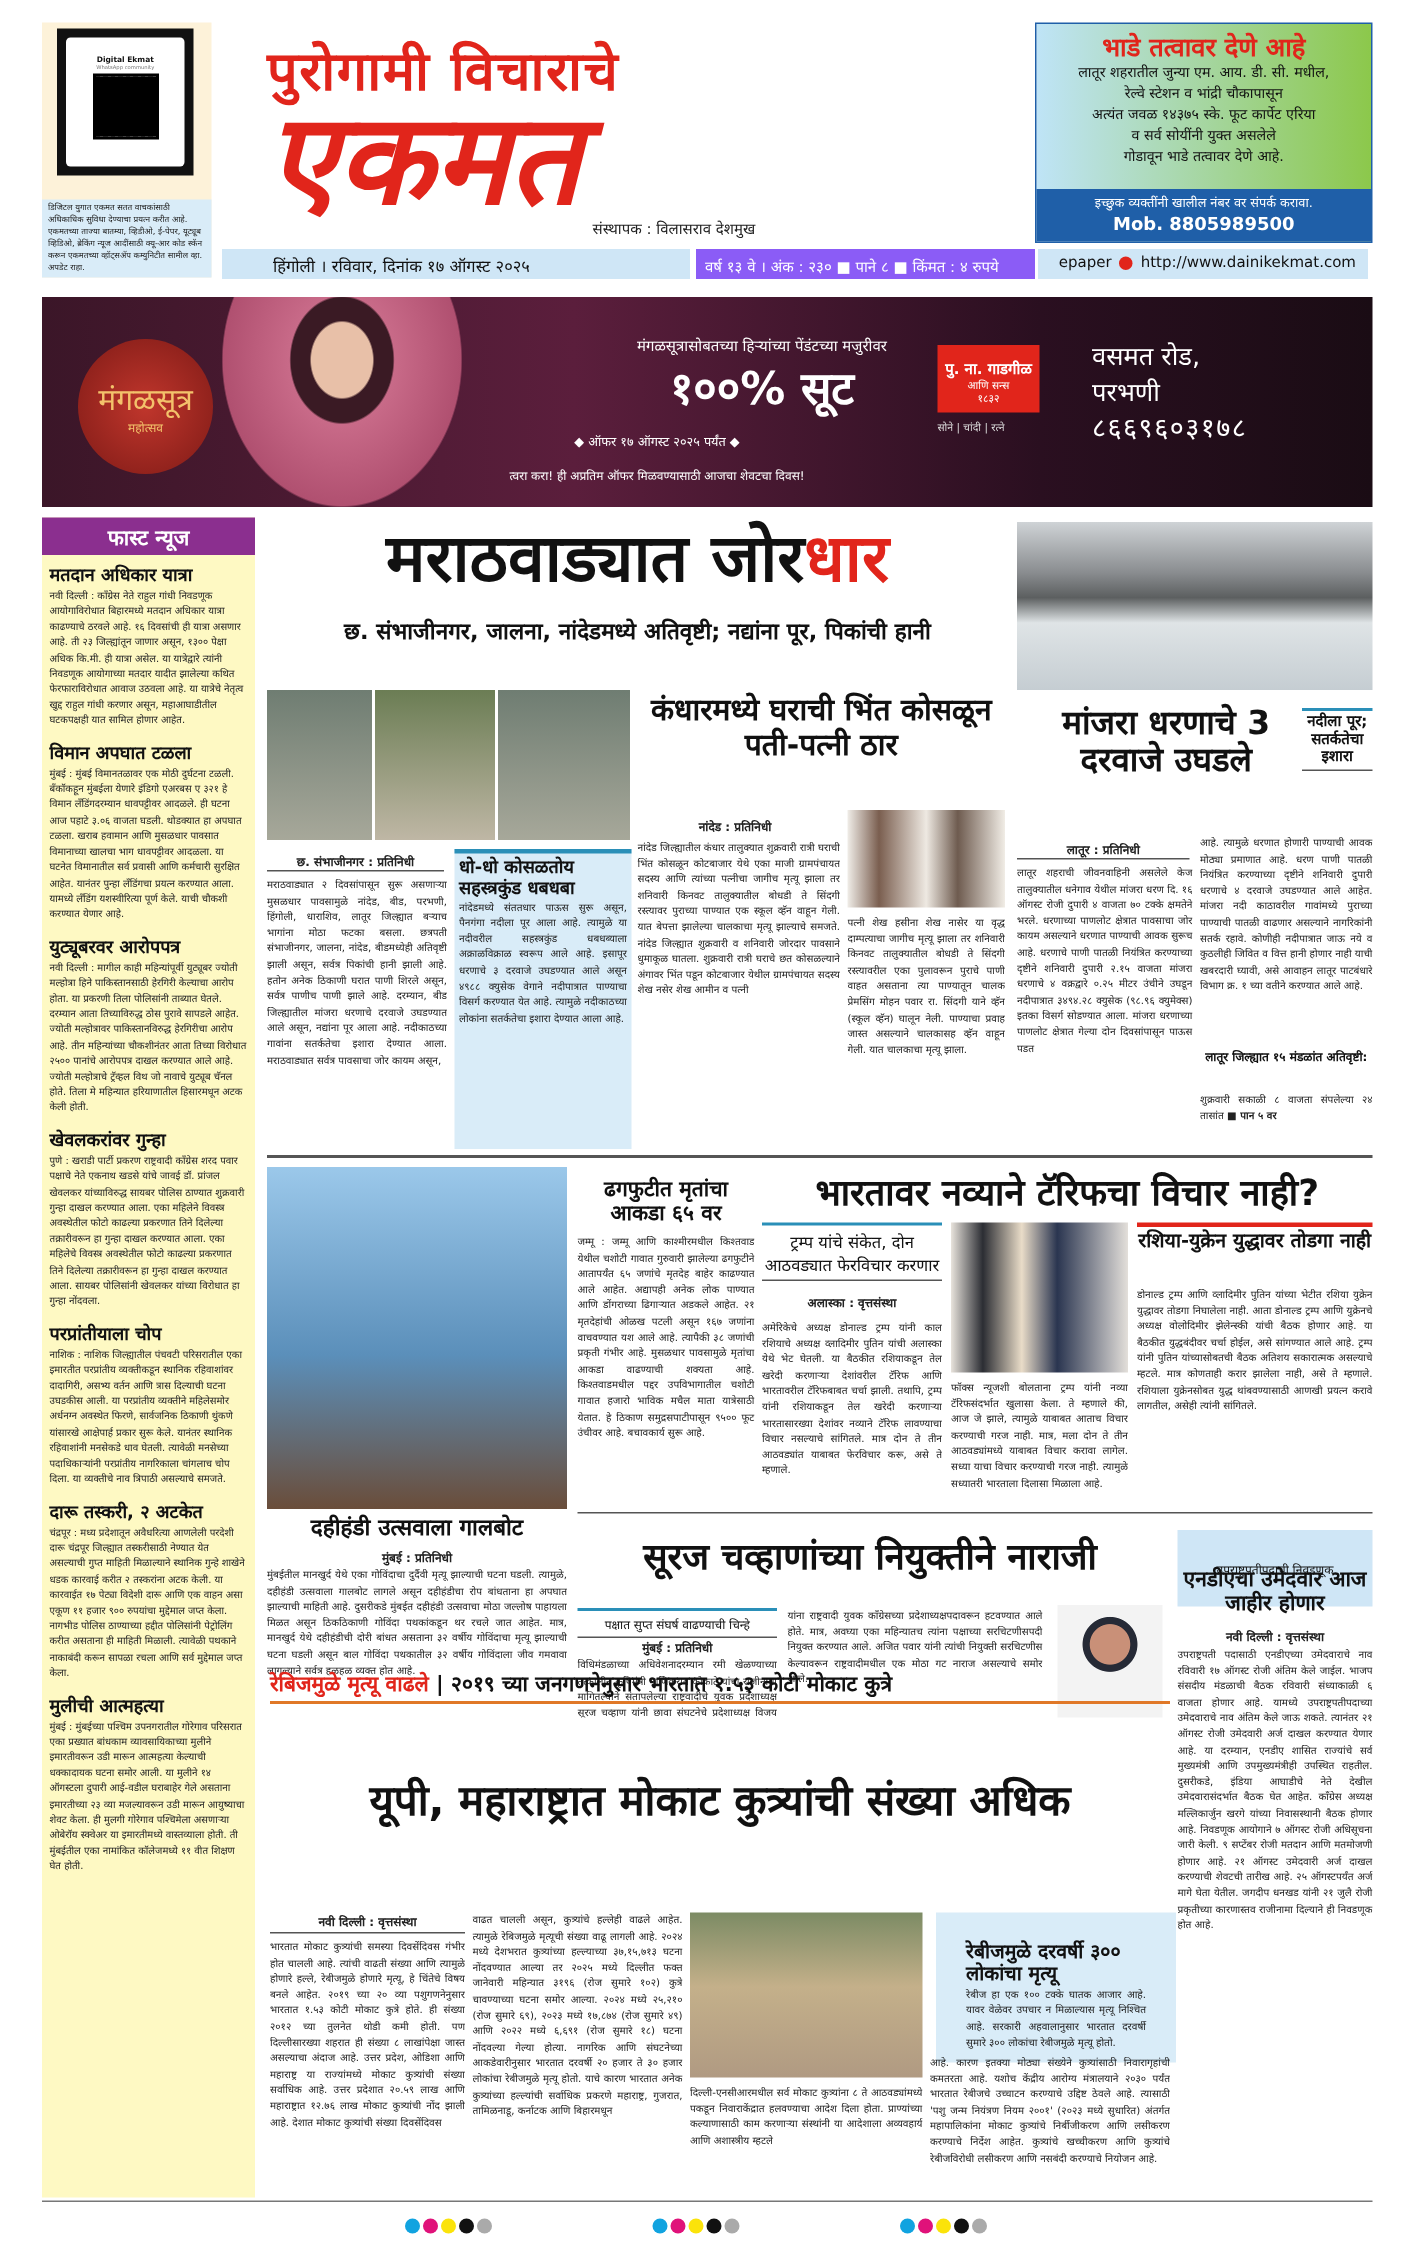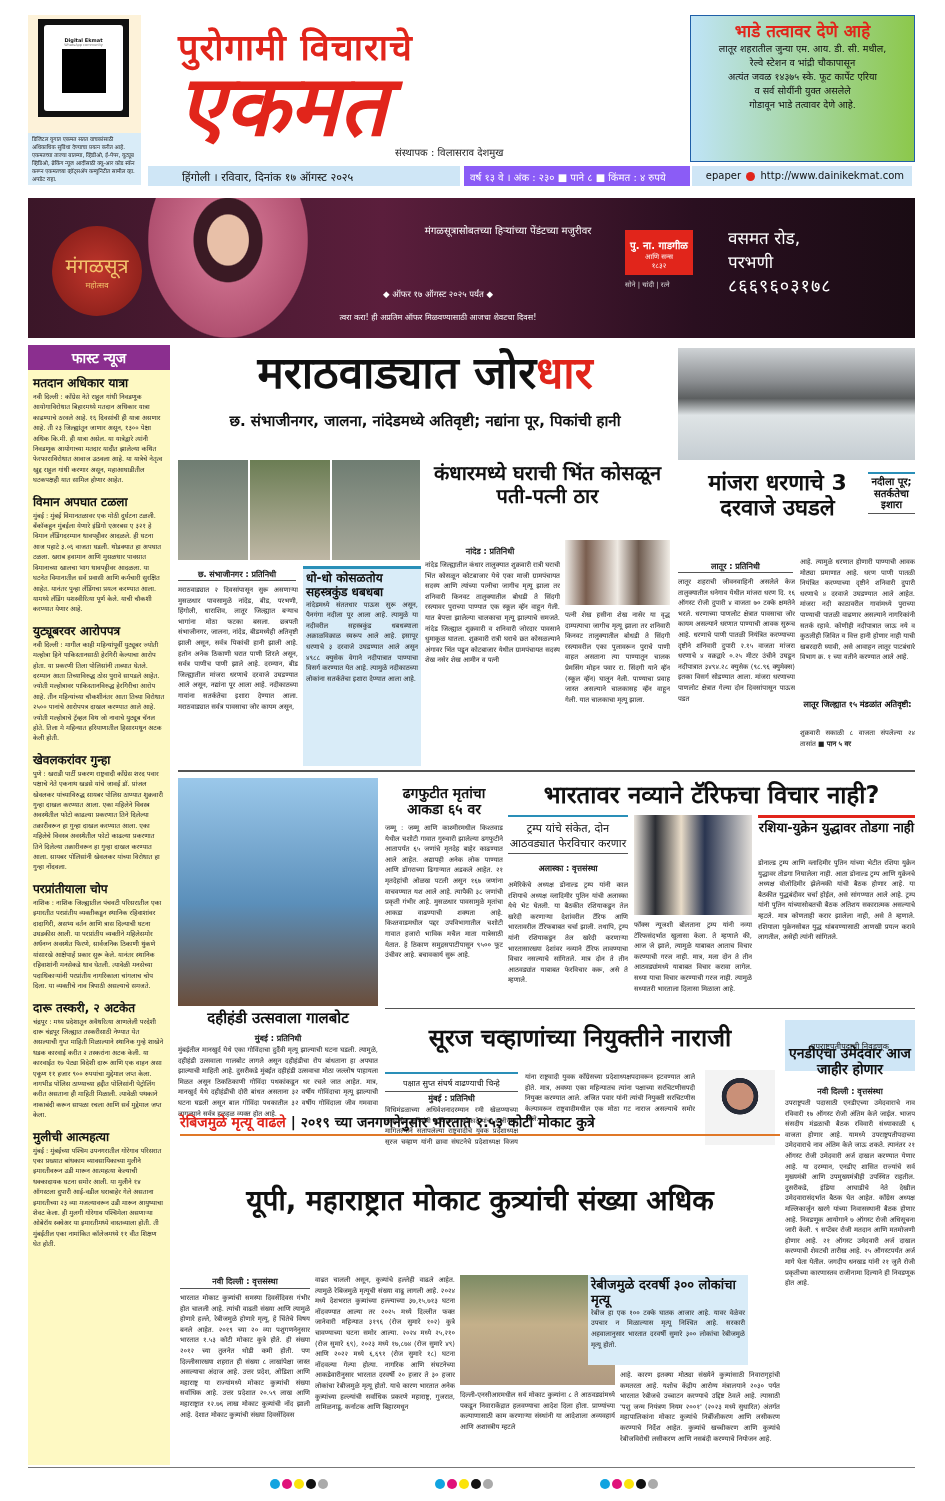--- a/index.html
+++ b/index.html
@@ -92,30 +92,35 @@
   <span>http://www.dainikekmat.com</span>
 </div>
 
 <div class="abs classified">
   <h3>भाडे तत्वावर देणे आहे</h3>
   <p>लातूर शहरातील जुन्या एम. आय. डी. सी. मधील,</p>
   <p>रेल्वे स्टेशन व भांद्री चौकापासून</p>
   <p>अत्यंत जवळ १४३७५ स्के. फूट कार्पेट एरिया</p>
   <p>व सर्व सोयींनी युक्त असलेले</p>
   <p>गोडावून भाडे तत्वावर देणे आहे.</p>
+  <div class="foot">
+    <span>इच्छुक व्यक्तींनी खालील नंबर वर संपर्क करावा.</span>
+    <b>Mob. 8805989500</b>
+  </div>
 </div>
 
 <div class="abs banner">
   <div class="badge">
     <span>मंगळसूत्र</span>
     <small>महोत्सव</small>
   </div>
   <div class="model"></div>
   <div class="offer2">
     <div>मंगळसूत्रासोबतच्या हिऱ्यांच्या पेंडंटच्या मजुरीवर</div>
+    <div class="big">१००% सूट</div>
   </div>
   <div class="until">◆ ऑफर १७ ऑगस्ट २०२५ पर्यंत ◆</div>
   <div class="hurry">त्वरा करा! ही अप्रतिम ऑफर मिळवण्यासाठी आजचा शेवटचा दिवस!</div>
   <div class="brand">
     <span>पु. ना. गाडगीळ</span>
     <small>आणि सन्स</small>
     <small>१८३२</small>
   </div>
   <div class="brandsub">सोने | चांदी | रत्ने</div>
   <div class="loc">
@@ -220,21 +225,21 @@
 <div class="abs col-text" style="left:785px;top:1098px;width:130px;height:362px;overflow:hidden">उपराष्ट्रपती पदासाठी एनडीएच्या उमेदवाराचे नाव रविवारी १७ ऑगस्ट रोजी अंतिम केले जाईल. भाजप संसदीय मंडळाची बैठक रविवारी संध्याकाळी ६ वाजता होणार आहे. यामध्ये उपराष्ट्रपतीपदाच्या उमेदवाराचे नाव अंतिम केले जाऊ शकते. त्यानंतर २१ ऑगस्ट रोजी उमेदवारी अर्ज दाखल करण्यात येणार आहे. या दरम्यान, एनडीए शासित राज्यांचे सर्व मुख्यमंत्री आणि उपमुख्यमंत्रीही उपस्थित राहतील. दुसरीकडे, इंडिया आघाडीचे नेते देखील उमेदवारासंदर्भात बैठक घेत आहेत. काँग्रेस अध्यक्ष मल्लिकार्जुन खरगे यांच्या निवासस्थानी बैठक होणार आहे. निवडणूक आयोगाने ७ ऑगस्ट रोजी अधिसूचना जारी केली. ९ सप्टेंबर रोजी मतदान आणि मतमोजणी होणार आहे. २१ ऑगस्ट उमेदवारी अर्ज दाखल करण्याची शेवटची तारीख आहे. २५ ऑगस्टपर्यंत अर्ज मागे घेता येतील. जगदीप धनखड यांनी २१ जुलै रोजी प्रकृतीच्या कारणास्तव राजीनामा दिल्याने ही निवडणूक होत आहे.</div>
 
 <div class="abs rabies"><span class="r">रेबिजमुळे मृत्यू वाढले</span> | <span>२०१९ च्या जनगणनेनुसार भारतात १.५३ कोटी मोकाट कुत्रे</span></div>
 <div class="abs h2" style="left:180px;top:1185px;width:600px;font-size:28px">यूपी, महाराष्ट्रात मोकाट कुत्र्यांची संख्या अधिक</div>
 <div class="abs byline" style="left:180px;top:1275px;width:130px">नवी दिल्ली : वृत्तसंस्था</div>
 <div class="abs rule" style="left:180px;top:1288px;width:130px"></div>
 <div class="abs col-text" style="left:180px;top:1293px;width:130px;height:170px;overflow:hidden">भारतात मोकाट कुत्र्यांची समस्या दिवसेंदिवस गंभीर होत चालली आहे. त्यांची वाढती संख्या आणि त्यामुळे होणारे हल्ले, रेबीजमुळे होणारे मृत्यू, हे चिंतेचे विषय बनले आहेत. २०१९ च्या २० व्या पशुगणनेनुसार भारतात १.५३ कोटी मोकाट कुत्रे होते. ही संख्या २०१२ च्या तुलनेत थोडी कमी होती. पण दिल्लीसारख्या शहरात ही संख्या ८ लाखांपेक्षा जास्त असल्याचा अंदाज आहे. उत्तर प्रदेश, ओडिशा आणि महाराष्ट्र या राज्यांमध्ये मोकाट कुत्र्यांची संख्या सर्वाधिक आहे. उत्तर प्रदेशात २०.५९ लाख आणि महाराष्ट्रात १२.७६ लाख मोकाट कुत्र्यांची नोंद झाली आहे. देशात मोकाट कुत्र्यांची संख्या दिवसेंदिवस</div>
 <div class="abs col-text" style="left:315px;top:1275px;width:140px;height:188px;overflow:hidden">वाढत चालली असून, कुत्र्यांचे हल्लेही वाढले आहेत. त्यामुळे रेबिजमुळे मृत्यूची संख्या वाढू लागली आहे. २०२४ मध्ये देशभरात कुत्र्यांच्या हल्ल्याच्या ३७,१५,७१३ घटना नोंदवण्यात आल्या तर २०२५ मध्ये दिल्लीत फक्त जानेवारी महिन्यात ३१९६ (रोज सुमारे १०२) कुत्रे चावण्याच्या घटना समोर आल्या. २०२४ मध्ये २५,२१० (रोज सुमारे ६९), २०२३ मध्ये १७,८७४ (रोज सुमारे ४९) आणि २०२२ मध्ये ६,६९१ (रोज सुमारे १८) घटना नोंदवल्या गेल्या होत्या. नागरिक आणि संघटनेच्या आकडेवारीनुसार भारतात दरवर्षी २० हजार ते ३० हजार लोकांचा रेबीजमुळे मृत्यू होतो. याचे कारण भारतात अनेक कुत्र्यांच्या हल्ल्यांची सर्वाधिक प्रकरणे महाराष्ट्र, गुजरात, तामिळनाडू, कर्नाटक आणि बिहारमधून</div>
 <div class="abs photo dogs" style="left:460px;top:1275px;width:155px;height:110px"></div>
 <div class="abs col-text" style="left:460px;top:1390px;width:155px;height:73px;overflow:hidden">दिल्ली-एनसीआरमधील सर्व मोकाट कुत्र्यांना ८ ते आठवड्यांमध्ये पकडून निवाराकेंद्रात हलवण्याचा आदेश दिला होता. प्राण्यांच्या कल्याणासाठी काम करणाऱ्या संस्थांनी या आदेशाला अव्यवहार्य आणि अशास्त्रीय म्हटले</div>
-<div class="abs boxblue" style="left:588px;top:1275px;width:160px;height:90px;padding:3px;border-top:none">
+<div class="abs boxblue" style="left:624px;top:1275px;width:160px;height:100px;padding:20px;border-top:none">
   <div class="h2" style="font-size:13px;text-align:left">रेबीजमुळे दरवर्षी ३०० लोकांचा मृत्यू</div>
   <div class="col-text">रेबीज हा एक १०० टक्के घातक आजार आहे. यावर वेळेवर उपचार न मिळाल्यास मृत्यू निश्चित आहे. सरकारी अहवालानुसार भारतात दरवर्षी सुमारे ३०० लोकांचा रेबीजमुळे मृत्यू होतो.</div>
 </div>
 <div class="abs col-text" style="left:620px;top:1370px;width:160px;height:93px;overflow:hidden">आहे. कारण इतक्या मोठ्या संख्येने कुत्र्यांसाठी निवारागृहांची कमतरता आहे. यशोच केंद्रीय आरोग्य मंत्रालयाने २०३० पर्यंत भारतात रेबीजचे उच्चाटन करण्याचे उद्दिष्ट ठेवले आहे. त्यासाठी 'पशु जन्म नियंत्रण नियम २००१' (२०२३ मध्ये सुधारित) अंतर्गत महापालिकांना मोकाट कुत्र्यांचे निर्बीजीकरण आणि लसीकरण करण्याचे निर्देश आहेत. कुत्र्यांचे खच्चीकरण आणि कुत्र्यांचे रेबीजविरोधी लसीकरण आणि नसबंदी करण्याचे नियोजन आहे.</div>
 
 <div class="abs bottomrule"></div>
 <div class="abs" style="left:270px;top:1474px">
   <span class="cmyk" style="background:#11a3e0"></span><span class="cmyk" style="background:#e0127a"></span><span class="cmyk" style="background:#fbe30a"></span><span class="cmyk" style="background:#111"></span><span class="cmyk" style="background:#aaa"></span>
 </div>
 <div class="abs" style="left:435px;top:1474px">

